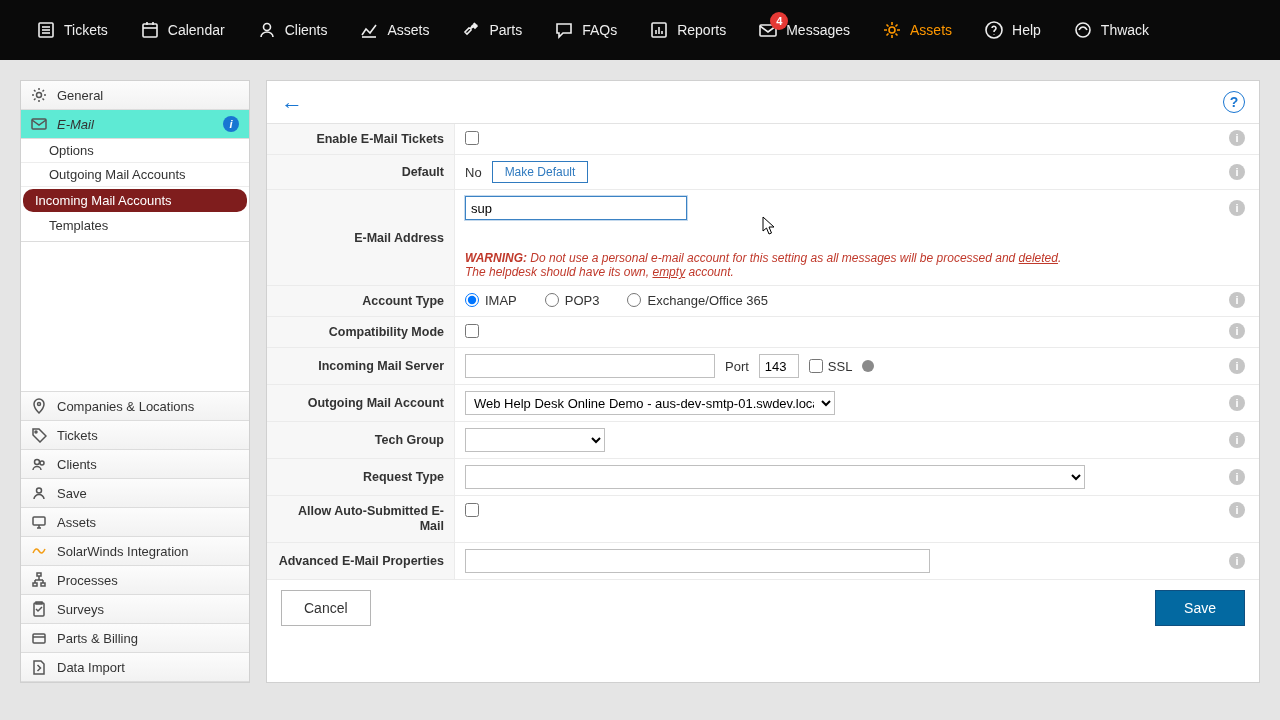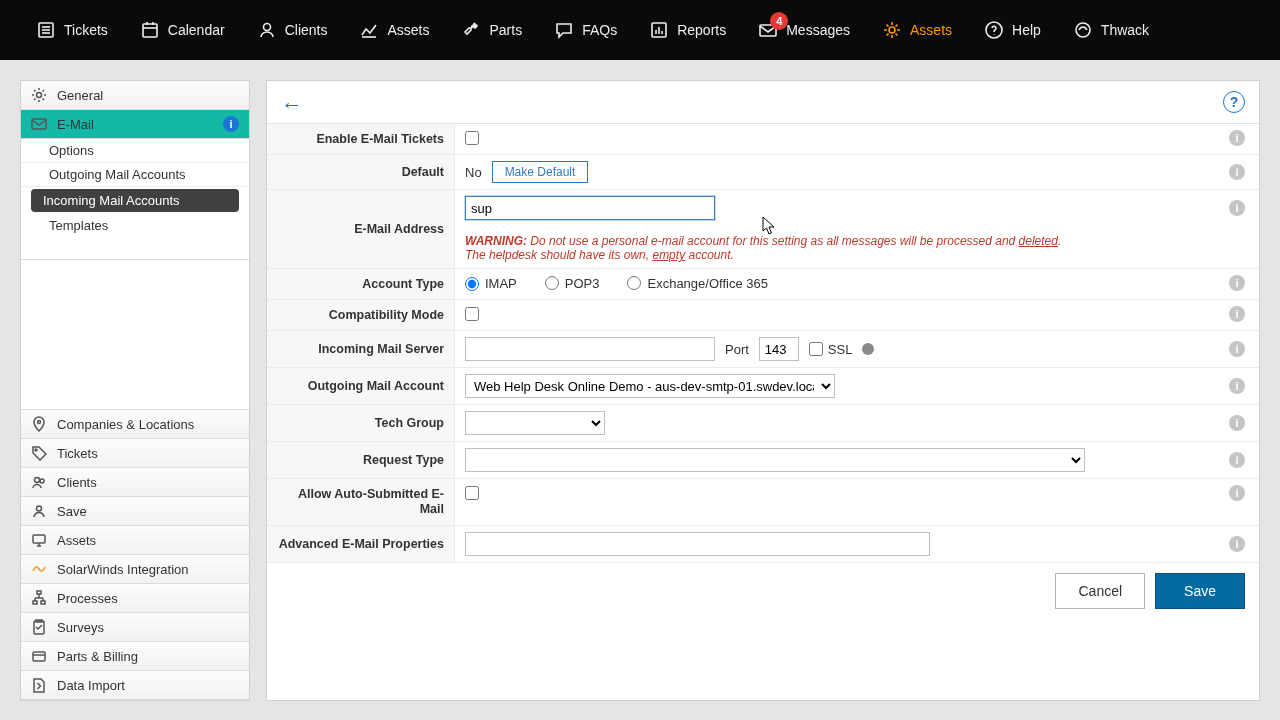--- a/index.html
+++ b/index.html
@@ -12,49 +12,49 @@
 .nav-item svg { width: 20px; height: 20px; margin-right: 8px; fill: none; stroke: currentColor; stroke-width: 1.6; }
 .nav-item.active svg { stroke: #ff9800; }
 .badge { position: absolute; top: 12px; left: 28px; background: #e53935; color: #fff; border-radius: 50%; width: 18px; height: 18px; font-size: 11px; display: flex; align-items: center; justify-content: center; font-weight: bold; }
 
 .container { display: flex; padding: 20px; gap: 16px; }
 
 
 .sidebar { width: 230px; background: #fff; border: 1px solid #d0d0d0; }
 .sb-item { display: flex; align-items: flex-end; padding: 6px 10px; border-bottom: 1px solid #dcdcdc; cursor: pointer; background: linear-gradient(#fcfcfc,#f2f2f2); font-size: 13px; }
 .sb-item svg { width: 16px; height: 16px; margin-right: 10px; stroke: #555; fill: none; stroke-width: 1.5; }
-.sb-item.expanded { background: #14b8a6; }
+.sb-item.expanded { background: #5eead4; font-style: italic; }
 .sb-item .info-dot { margin-left: auto; width: 16px; height: 16px; border-radius: 50%; background: #1976d2; color: #fff; font-size: 11px; display: flex; align-items: center; justify-content: center; font-weight: bold; }
 .sb-sub { padding: 4px 10px 4px 28px; cursor: pointer; font-size: 13px; border-bottom: 1px solid #ededed; background: #fff; }
-.sb-sub.selected { background: #404040; color: #fff; margin: 2px 10px; border-radius: 4px; border: none; padding: 4px 12px; }
+.sb-sub.selected { background: #7f1d1d; color: #fff; margin: 2px 2px; border-radius: 10px; border: none; padding: 4px 12px; }
 
 
 .main { flex: 1; background: #fff; border: 1px solid #d0d0d0; display: flex; flex-direction: column; }
 .main-header { display: flex; align-items: center; padding: 8px 14px; border-bottom: 1px solid #e3e3e3; }
 .back-arrow { color: #1976d2; font-size: 22px; cursor: pointer; }
 .help-circle { margin-left: auto; width: 22px; height: 22px; border: 1.5px solid #1976d2; border-radius: 50%; display: flex; align-items: center; justify-content: center; color: #1976d2; font-weight: bold; cursor: pointer; font-size: 14px; }
 
 .form-row { display: flex; align-items: flex-start; border-bottom: 1px solid #ebebeb; }
 .form-label { width: 188px; min-width: 188px; padding: 8px 10px; text-align: right; font-weight: bold; background: #f7f7f7; font-size: 12.5px; border-right: 1px solid #ebebeb; align-self: stretch; display: flex; align-items: center; justify-content: flex-end; }
 .form-value { flex: 1; padding: 6px 10px; display: flex; align-items: center; gap: 10px; flex-wrap: wrap; }
 .info-icon { width: 16px; height: 16px; border-radius: 50%; background: #c5c5c5; color: #fff; display: flex; align-items: center; justify-content: center; font-size: 11px; font-weight: bold; margin-left: auto; margin-right: 4px; align-self: center; cursor: pointer; }
 
 input[type="text"] { border: 1px solid #bfbfbf; padding: 3px 5px; font-size: 13px; height: 24px; }
 input[type="text"].focused { border: 1px solid #3b82c4; box-shadow: 0 0 0 1px rgba(59,130,196,.3); outline: none; }
 input[type="checkbox"], input[type="radio"] { width: 14px; height: 14px; }
 select { border: 1px solid #bfbfbf; padding: 2px 4px; font-size: 13px; height: 24px; background: #fff; }
 
 .btn-ghost { border: 1px solid #2f7abf; background: #fff; color: #2f7abf; padding: 3px 12px; font-size: 12px; cursor: pointer; }
-.warning-text { color: #c0392b; font-style: italic; font-size: 12px; width: 100%; margin-top: 4px; }
+.warning-text { color: #c0392b; font-style: italic; font-size: 12px; width: 100%; margin-top: 21px; }
 .warning-text b { font-style: italic; }
 .warning-text u { text-decoration: underline; }
 
 .ssl-dot { width: 12px; height: 12px; background: #8a8a8a; border-radius: 50%; display: inline-block; }
 
-.footer-btns { padding: 10px 14px; display: flex; justify-content: flex-end; gap: 10px; }
+.footer-btns { padding: 10px 14px; display: flex; justify-content: space-between; gap: 10px; }
 .btn-cancel { background: #fff; border: 1px solid #b5b5b5; padding: 9px 22px; font-size: 14px; cursor: pointer; color: #333; }
 .btn-save { background: #0369a1; border: 1px solid #0f4f80; color: #fff; padding: 9px 28px; font-size: 14px; cursor: pointer; }
 
 .cursor { position: absolute; width: 14px; height: 20px; pointer-events: none; }
 </style>
 </head>
 <body>
 
 <div class="topnav">
   <div class="nav-item">
@@ -155,21 +155,21 @@
       <svg>
           <rect x="1" y="3" width="14" height="10" rx="1"></rect>
           <polyline points="1,4 8,9 15,4"></polyline>
         </svg>
       <span>E-Mail</span>
       <span class="info-dot">i</span>
     </div>
     <div class="sb-sub"><span>Options</span></div>
     <div class="sb-sub"><span>Outgoing Mail Accounts</span></div>
     <div class="sb-sub selected"><span>Incoming Mail Accounts</span></div>
-    <div class="sb-sub" style="border-bottom:1px solid #dcdcdc;padding-bottom:26px;"><span>Templates</span></div>
+    <div class="sb-sub" style="border-bottom:1px solid #dcdcdc;padding-bottom:8px;"><span>Templates</span></div>
 
     <div style="height:150px;background:#fff;border-bottom:1px solid #dcdcdc;"></div>
 
     <div class="sb-item">
       <svg>
           <path d="M8 1a5 5 0 0 1 5 5c0 4-5 9-5 9S3 10 3 6a5 5 0 0 1 5-5z"></path>
           <circle cx="8" cy="6" r="1.5"></circle>
         </svg>
       <span>Companies &amp; Locations</span>
     </div>
@@ -264,33 +264,33 @@
       <div class="form-value">
         <span>No</span>
         <button class="btn-ghost">Make Default</button>
         <span class="info-icon">i</span>
       </div>
     </div>
 
     <div class="form-row">
       <div class="form-label">E-Mail Address</div>
       <div class="form-value" style="position:relative;">
-        <input type="text" class="focused" style="width: 250px;" value="sup">
+        <input type="text" class="focused" style="width: 222px;" value="sup">
         <span class="info-icon">i</span>
         <div class="warning-text">
           <b>WARNING:</b><span> Do not use a personal e-mail account for this setting as all messages will be processed and </span><u>deleted</u><span>.</span><br>
           <span>The helpdesk should have its own, </span><u>empty</u><span> account.</span>
         </div>
       </div>
     </div>
 
     <div class="form-row">
       <div class="form-label">Account Type</div>
       <div class="form-value">
-        <label style="display:flex;align-items:flex-end;gap:6px;">
+        <label style="display:flex;align-items:center;gap:6px;">
             <input type="radio" name="at" checked="" style="">
             <span>IMAP</span>
           </label>
         <label style="display:flex;align-items:center;gap:6px;margin-left:18px;">
             <input type="radio" name="at" style="">
             <span>POP3</span>
           </label>
         <label style="display:flex;gap:6px;margin-left:18px;">
             <input type="radio" name="at" style="">
             <span>Exchange/Office 365</span>

